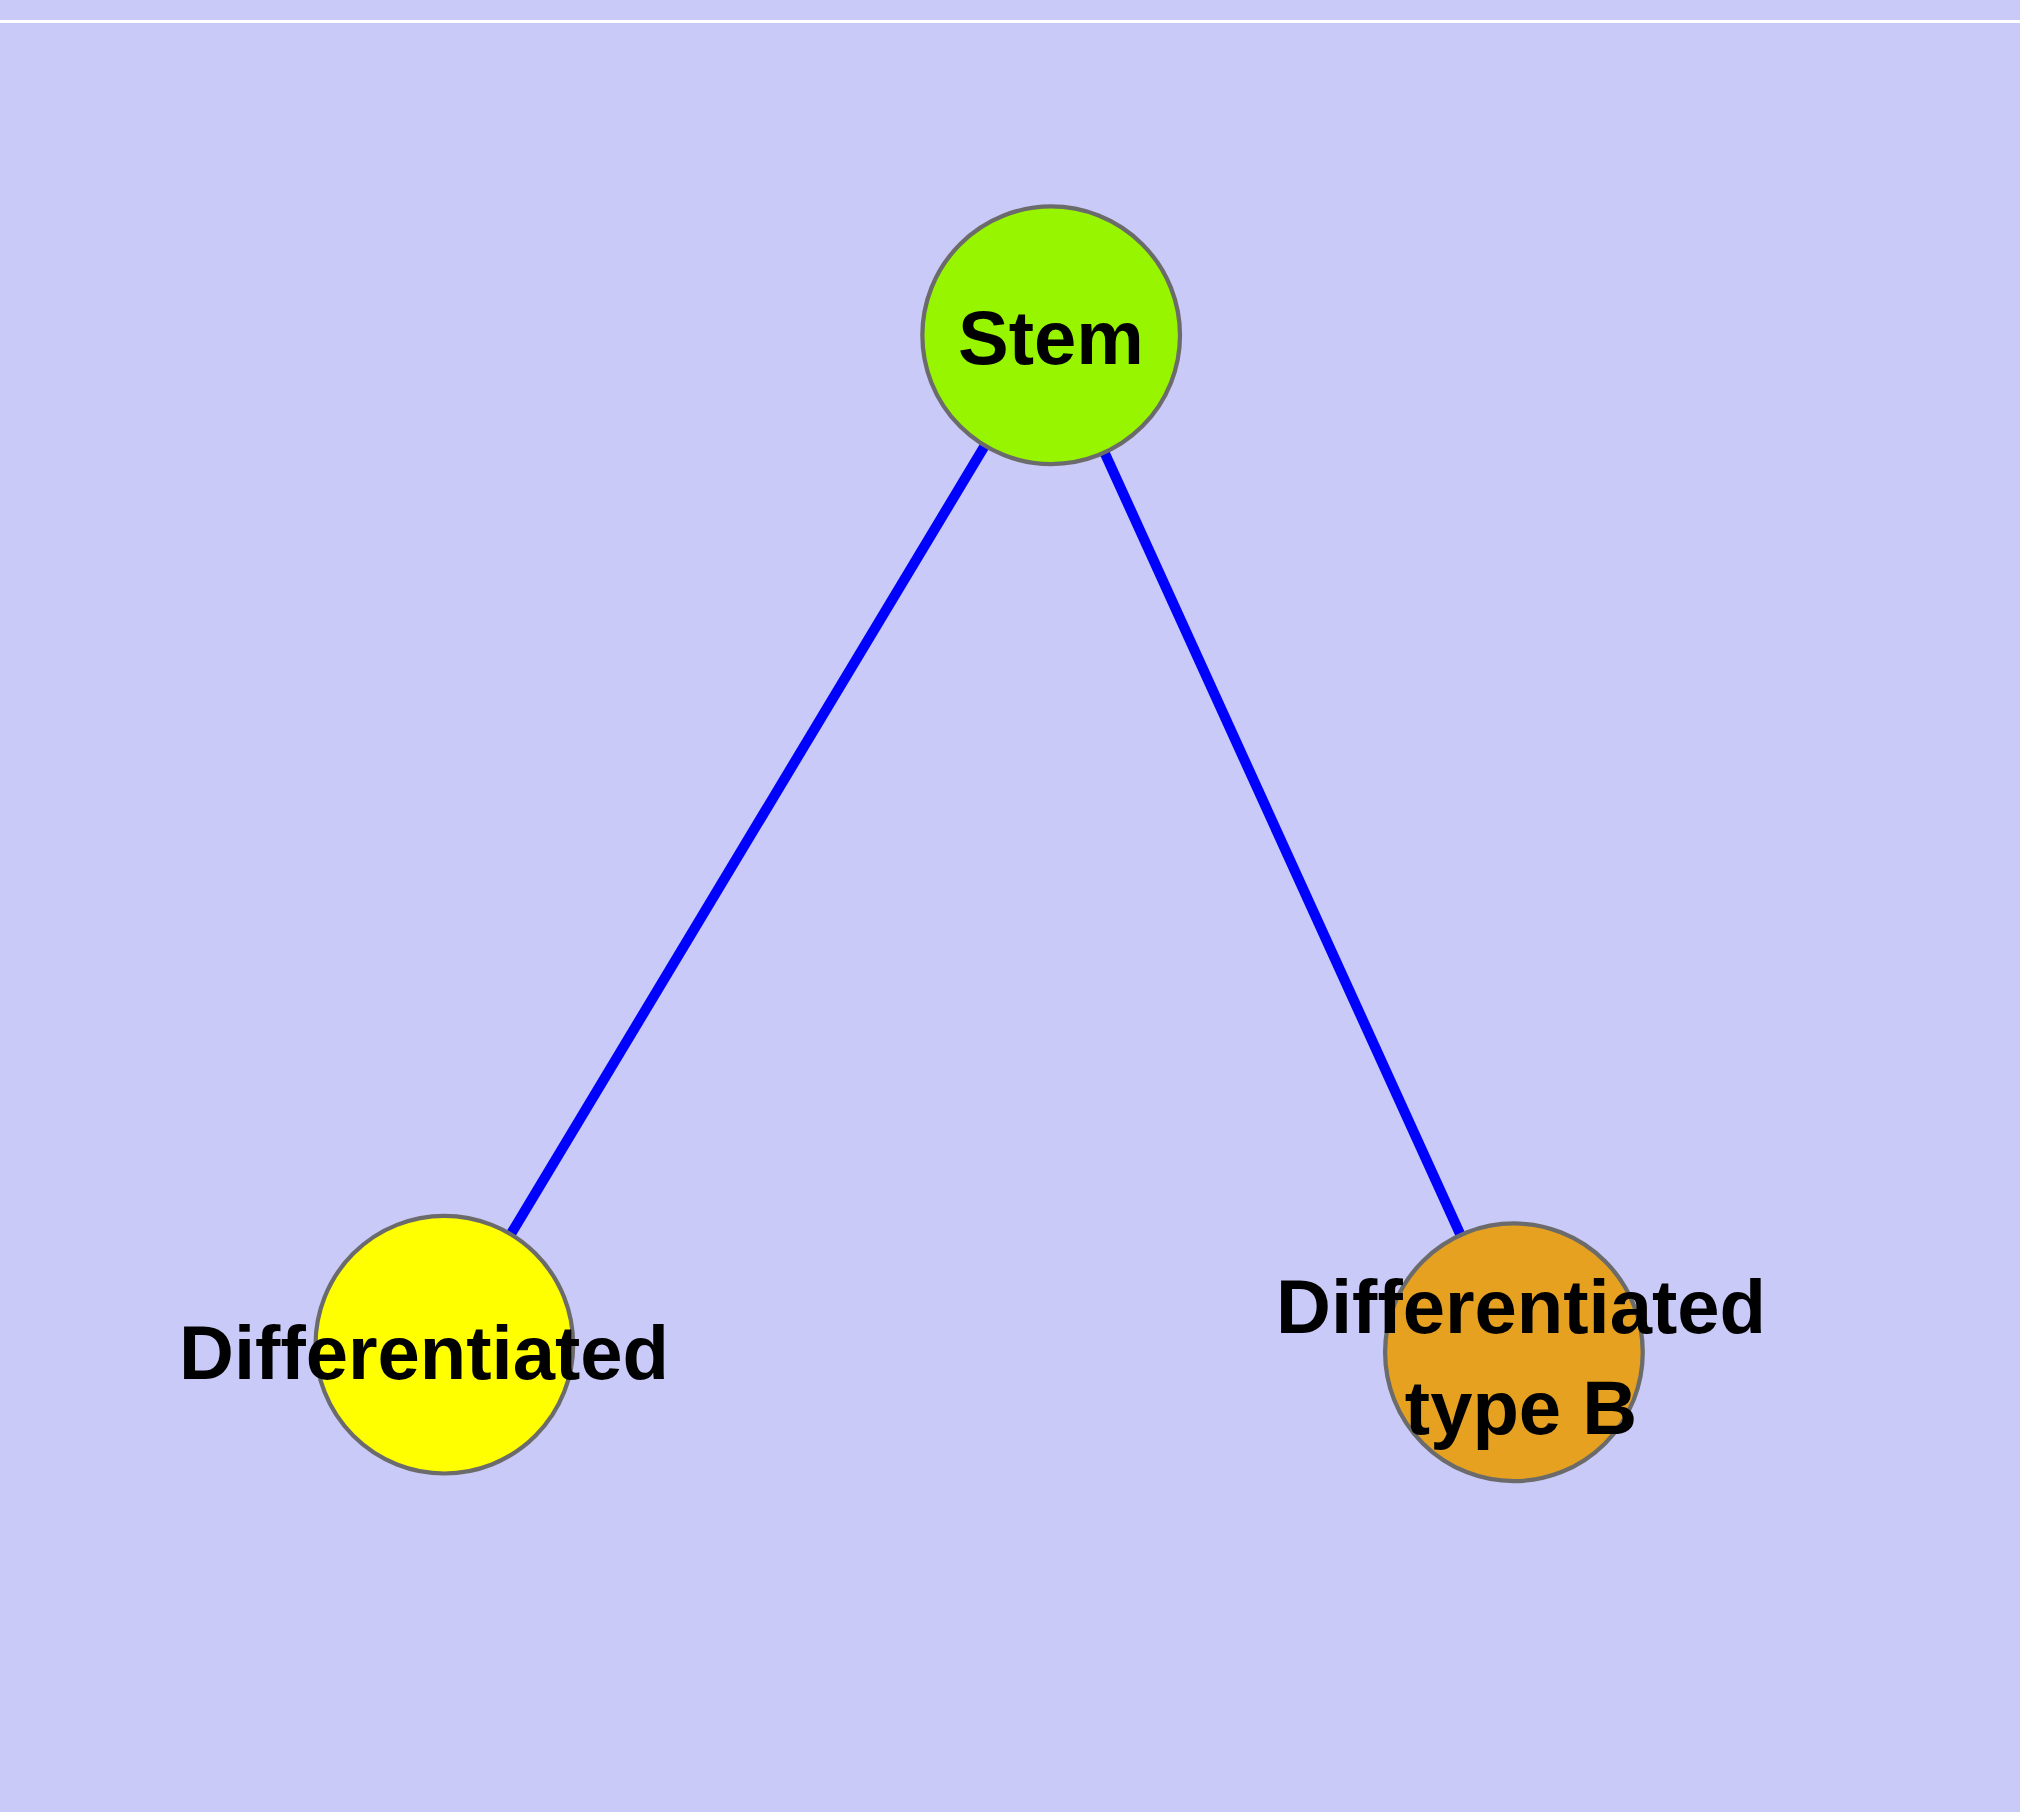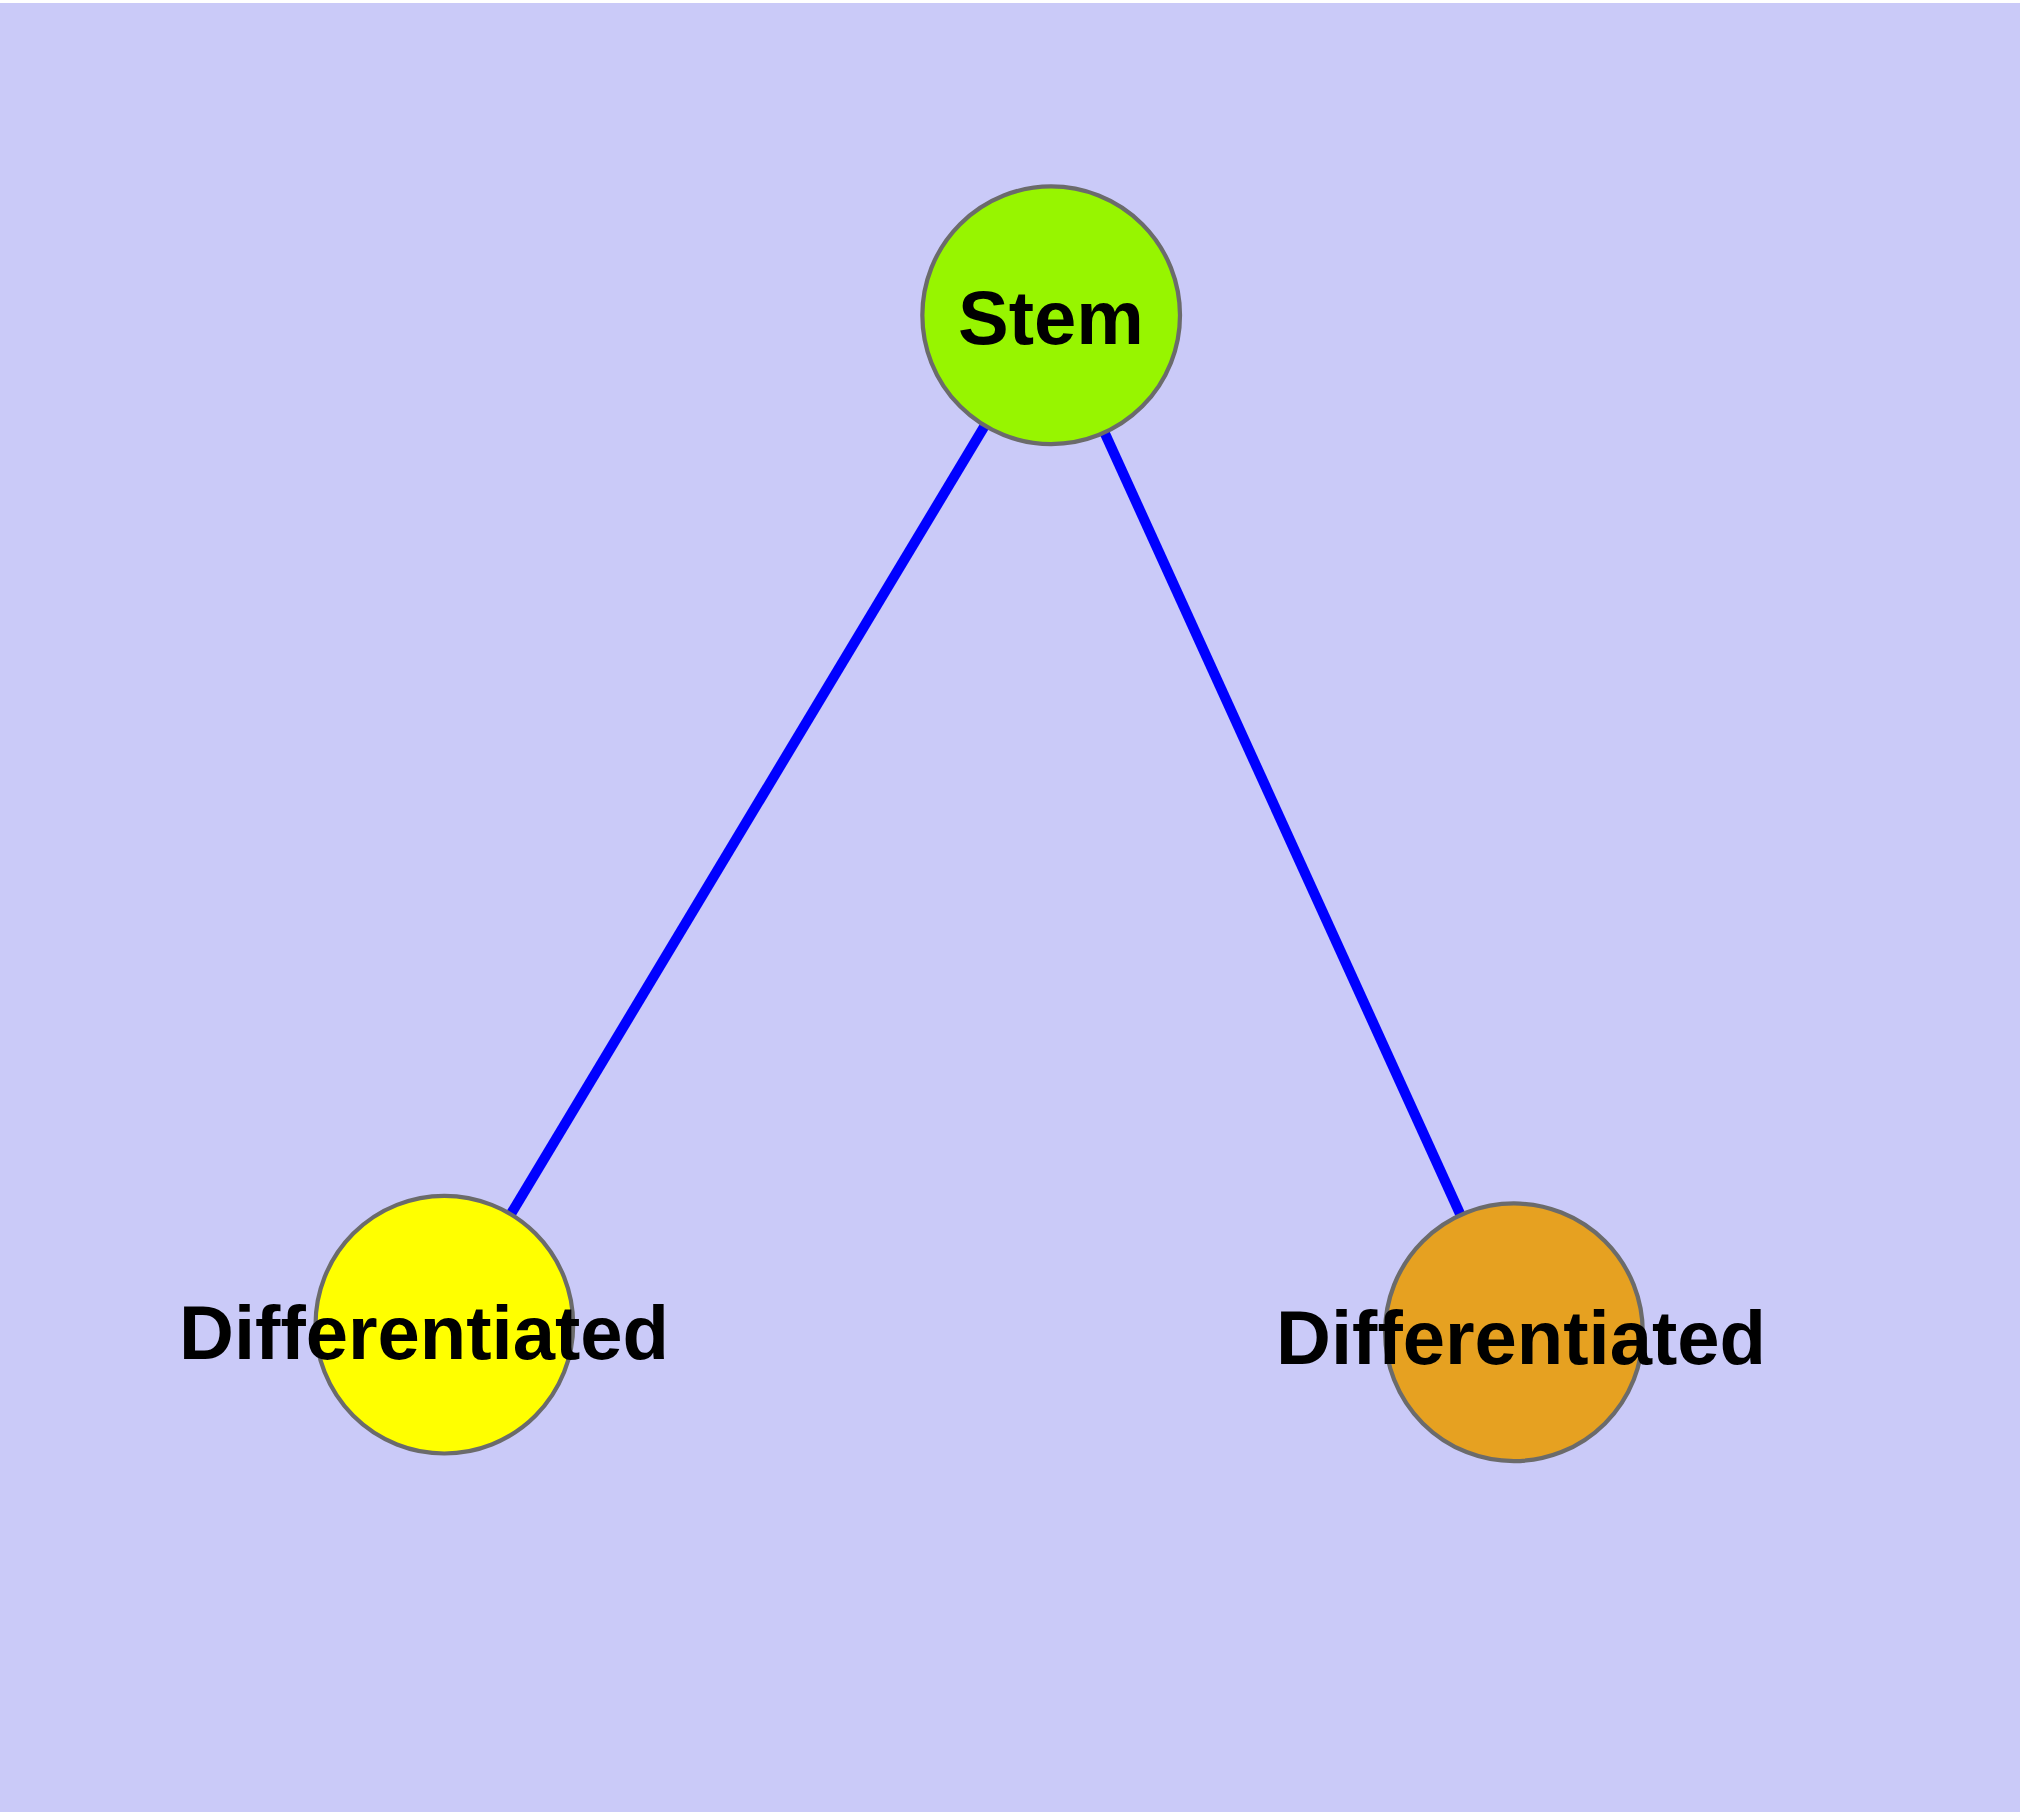--- a/index.html
+++ b/index.html
@@ -4,21 +4,21 @@
 <style>
   html, body { margin: 0; padding: 0; }
   body {
     width: 2021px; height: 1812px;
     position: relative;
     overflow: hidden;
     font-family: "Liberation Sans", "DejaVu Sans", sans-serif;
   }
   #canvas {
     position: absolute; inset: 0;
-    width: 2021px; height: 1384px;
+    width: 2021px; height: 1384px; margin-top: 20px;
   }
   #top-strip {
     position: absolute; left: 0; top: 0;
     width: 2021px; height: 2.5px;
   }
   #graph-svg {
     position: absolute; left: 0; top: 0;
     width: 2021px; height: 1812px;
     display: block;
   }
@@ -54,16 +54,17 @@
   <div class="node-label" style="left: 1051px; top: 317px; color: rgb(0, 0, 0);">
     <span>Stem</span>
   </div>
 
   <div class="node-label" style="left: 424px; top: 1332px; color: rgb(0, 0, 0);">
     <span>Differentiated</span>
   </div>
 
   <div class="node-label" style="left: 1521px; top: 1337px; color: rgb(0, 0, 0);">
     <span>Differentiated</span>
+    <span>type B</span>
   </div>
 
 </div>
 
 
 </body></html>

